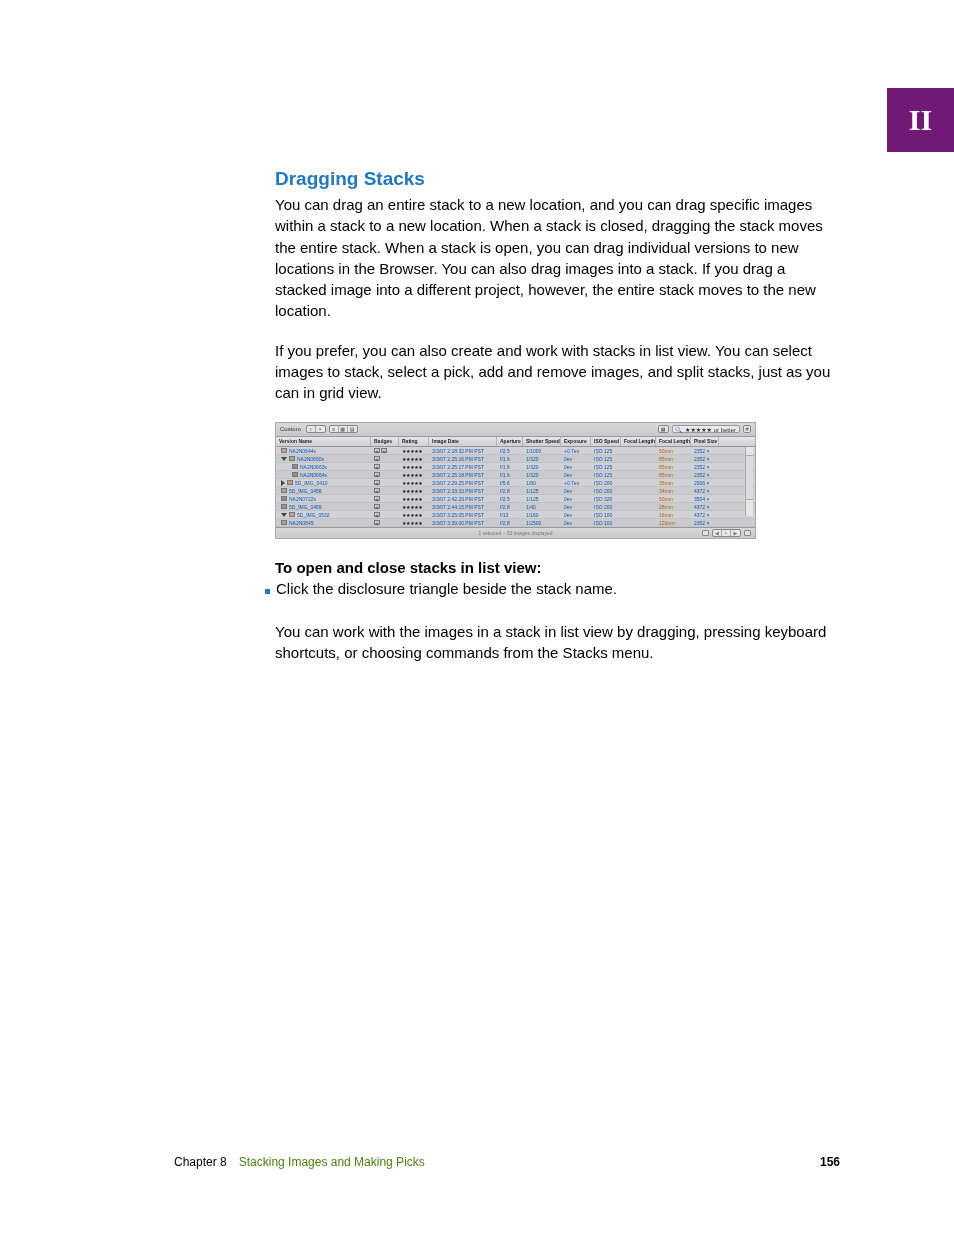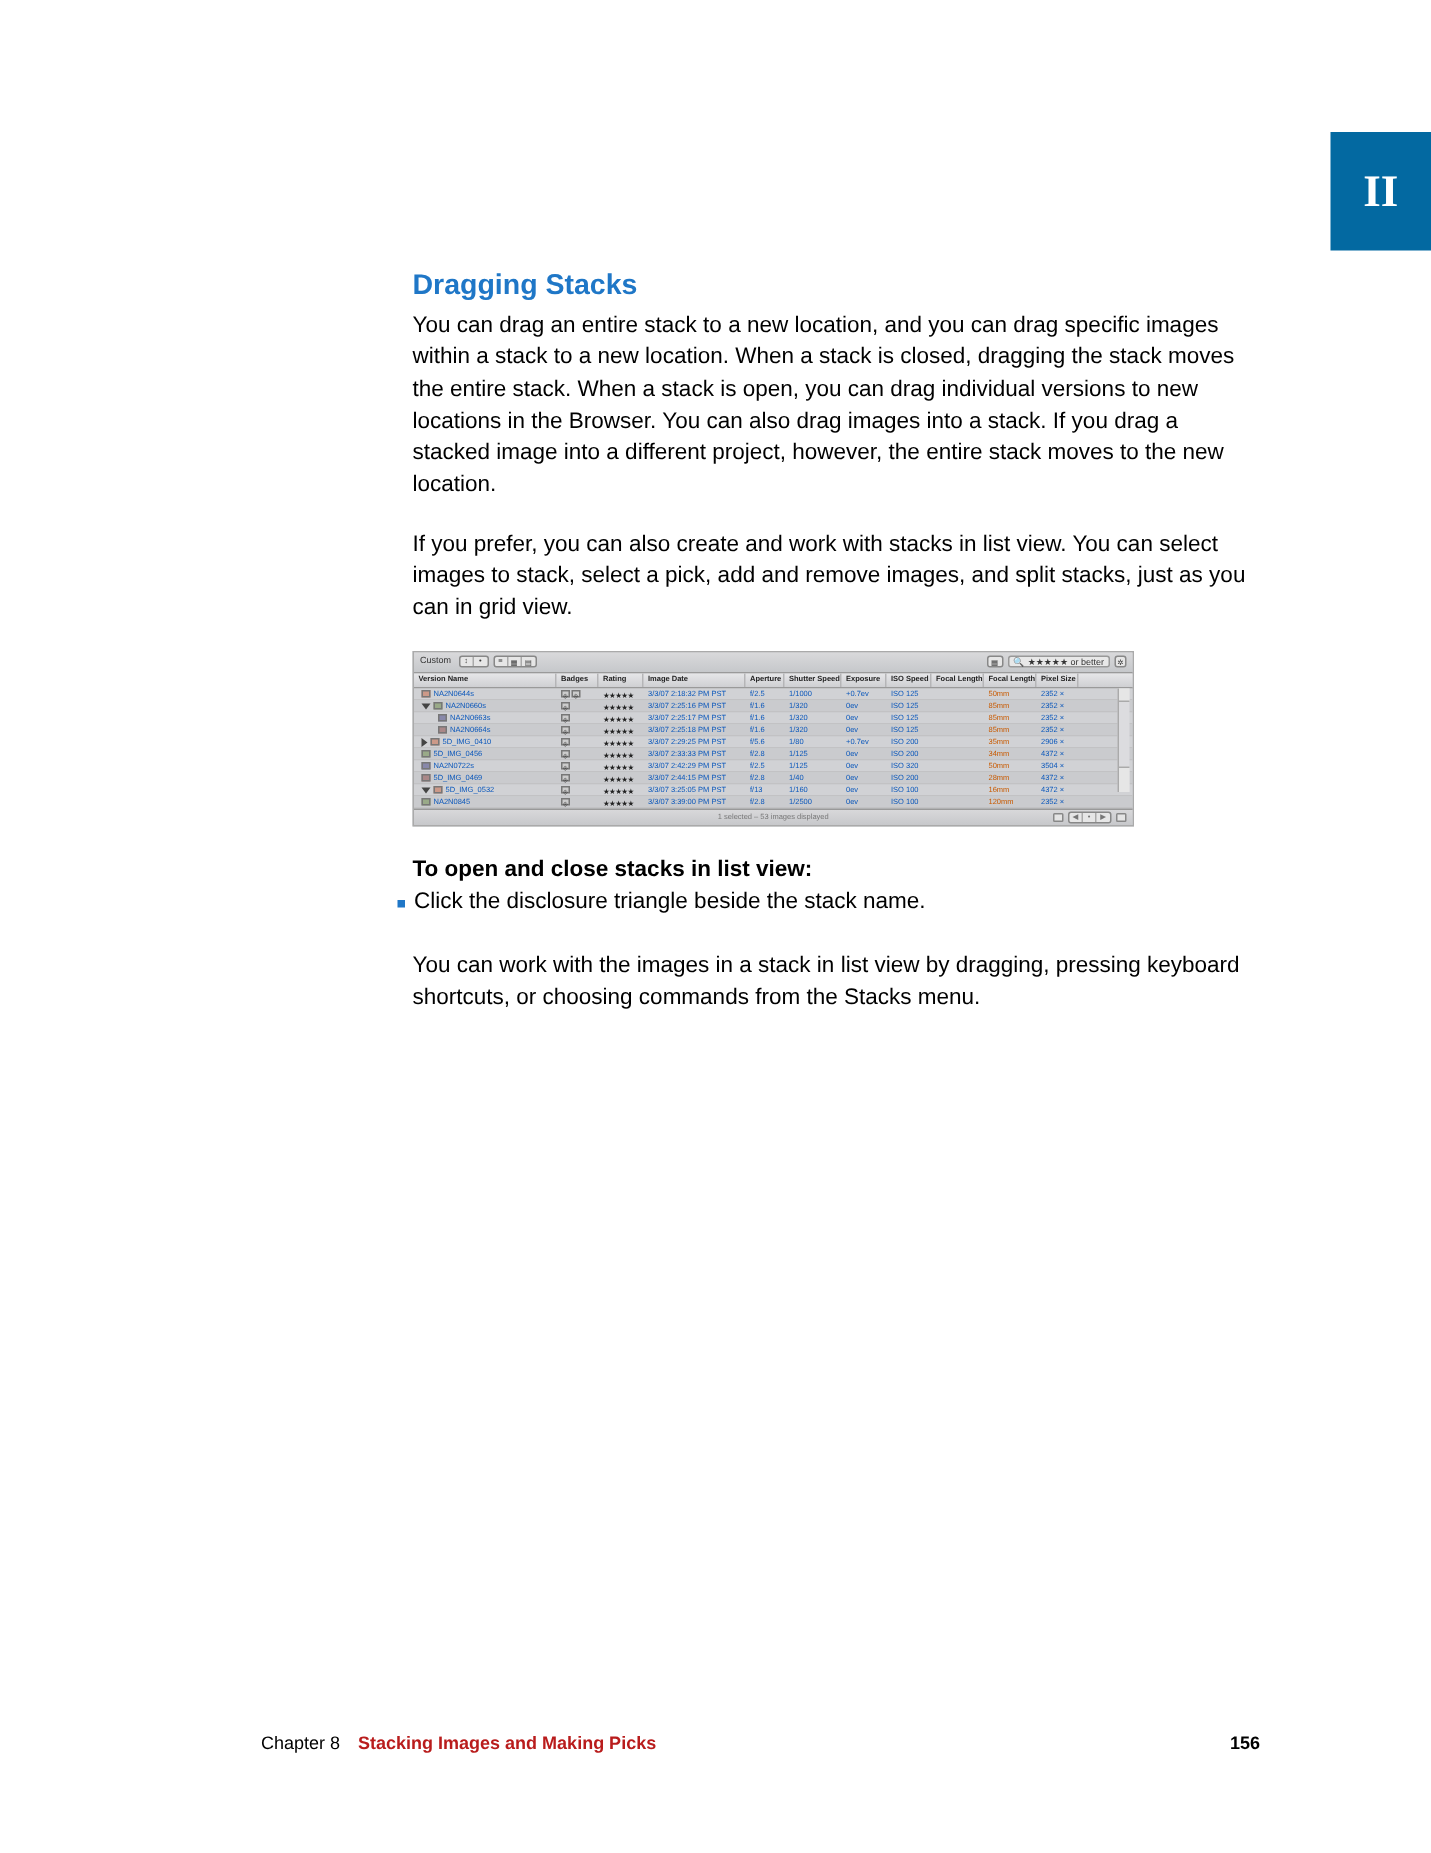--- a/index.html
+++ b/index.html
@@ -11,38 +11,38 @@
     color: #000;
     width: 954px;
     height: 1235px;
     position: relative;
   }
   .side-tab {
     position: absolute;
     top: 88px;
     right: 0;
     width: 67px;
-    height: 79px;
-    background: #0369a1;
+    height: 64px;
+    background: #701a75;
     color: #fff;
     font-family: "Times New Roman", Georgia, serif;
     font-weight: bold;
     font-size: 30px;
     display: flex;
     align-items: center;
     justify-content: center;
   }
   .page-col {
     position: absolute;
     left: 275px;
     top: 168px;
     width: 565px;
   }
   h2.sec {
-    margin: 12px 0 4px 0;
+    margin: 0 0 4px 0;
     font-size: 19px;
     font-weight: 600;
     color: #1f77c7;
   }
   p.body {
     margin: 0 0 18px 0;
     font-size: 15px;
     line-height: 1.42;
     color: #000;
     letter-spacing: 0;
@@ -143,21 +143,21 @@
     position: absolute;
     left: 174px;
     right: 0;
     top: 1155px;
     width: 666px;
     display: flex;
     align-items: baseline;
     font-size: 12px;
   }
   .footer .ch { font-weight: 400; color:#000; margin-right: 12px;}
-  .footer .ct { color:#b91c1c; font-weight: 700; }
+  .footer .ct { color:#4d7c0f; font-weight: 400; }
   .footer .pn { margin-left: auto; font-weight:700; color:#000;}
   .scrollbar-end{position:absolute;right:2px;top:10px;bottom:11px;width:8px;background:#dcdcdf;border-left:1px solid #aaa;}
   .scrollbar-end::before{content:"";position:absolute;top:0;left:0;right:0;height:8px;border-bottom:1px solid #aaa;background:#e6e6e6;}
   .scrollbar-end::after{content:"";position:absolute;bottom:0;left:0;right:0;height:16px;border-top:1px solid #aaa;background:#e6e6e6;}
   .fig-body{position:relative;}
 </style>
 </head>
 <body>
 
 <div class="side-tab">II</div>

